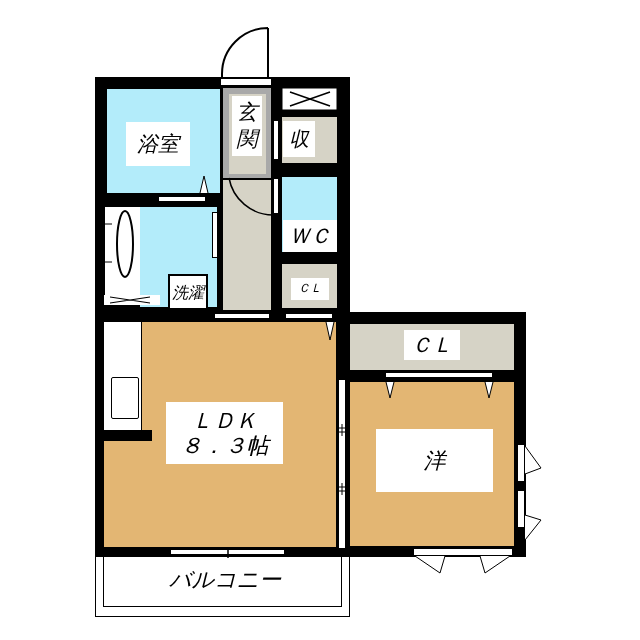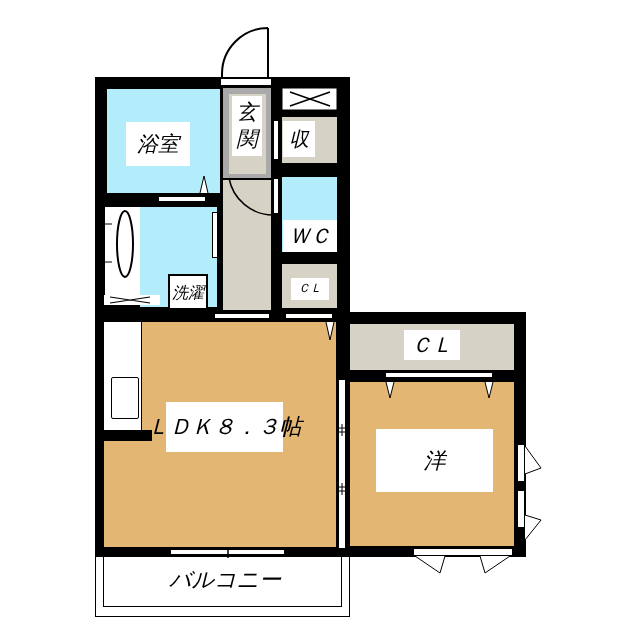--- a/index.html
+++ b/index.html
@@ -98,21 +98,21 @@
 
   <path d="M228 547 L228 558" stroke="#000" stroke-width="1.5"></path>
 </svg>
 
 <div class="label" style="left:126px;top:122px;width:64px;height:44px;font-size:21px;">浴室</div>
 <div class="label" style="left:232px;top:96px;width:30px;height:60px;font-size:21px;white-space:normal;word-break:break-all;line-height:1.3;">玄関</div>
 <div class="label" style="left:283px;top:121px;width:32px;height:36px;font-size:20px;">収</div>
 <div class="label" style="left:283px;top:196px;width:54px;height:32px;font-size:21px;margin-top:24px;">ＷＣ</div>
 <div class="label" style="left:291px;top:278px;width:38px;height:22px;font-size:12px;">ＣＬ</div>
 <div class="label" style="left:171px;top:282px;width:34px;height:22px;font-size:16px;">洗濯</div>
-<div class="label" style="left:166px;top:402px;width:117px;height:50px;font-size:22px;">
+<div class="label" style="left:166px;top:402px;width:117px;height:62px;font-size:22px;flex-direction:column;">
   <span>ＬＤＫ</span>
   <span>８．３帖</span>
 </div>
 <div class="label" style="left:404px;top:330px;width:56px;height:30px;font-size:21px;">ＣＬ</div>
 <div class="label" style="left:376px;top:429px;width:117px;height:63px;font-size:22px;flex-direction:column;">
   <span>洋</span>
 </div>
 <div class="label" style="left:150px;top:564px;width:150px;height:32px;font-size:22px;background:transparent;">バルコニー</div>
 
 </body></html>

